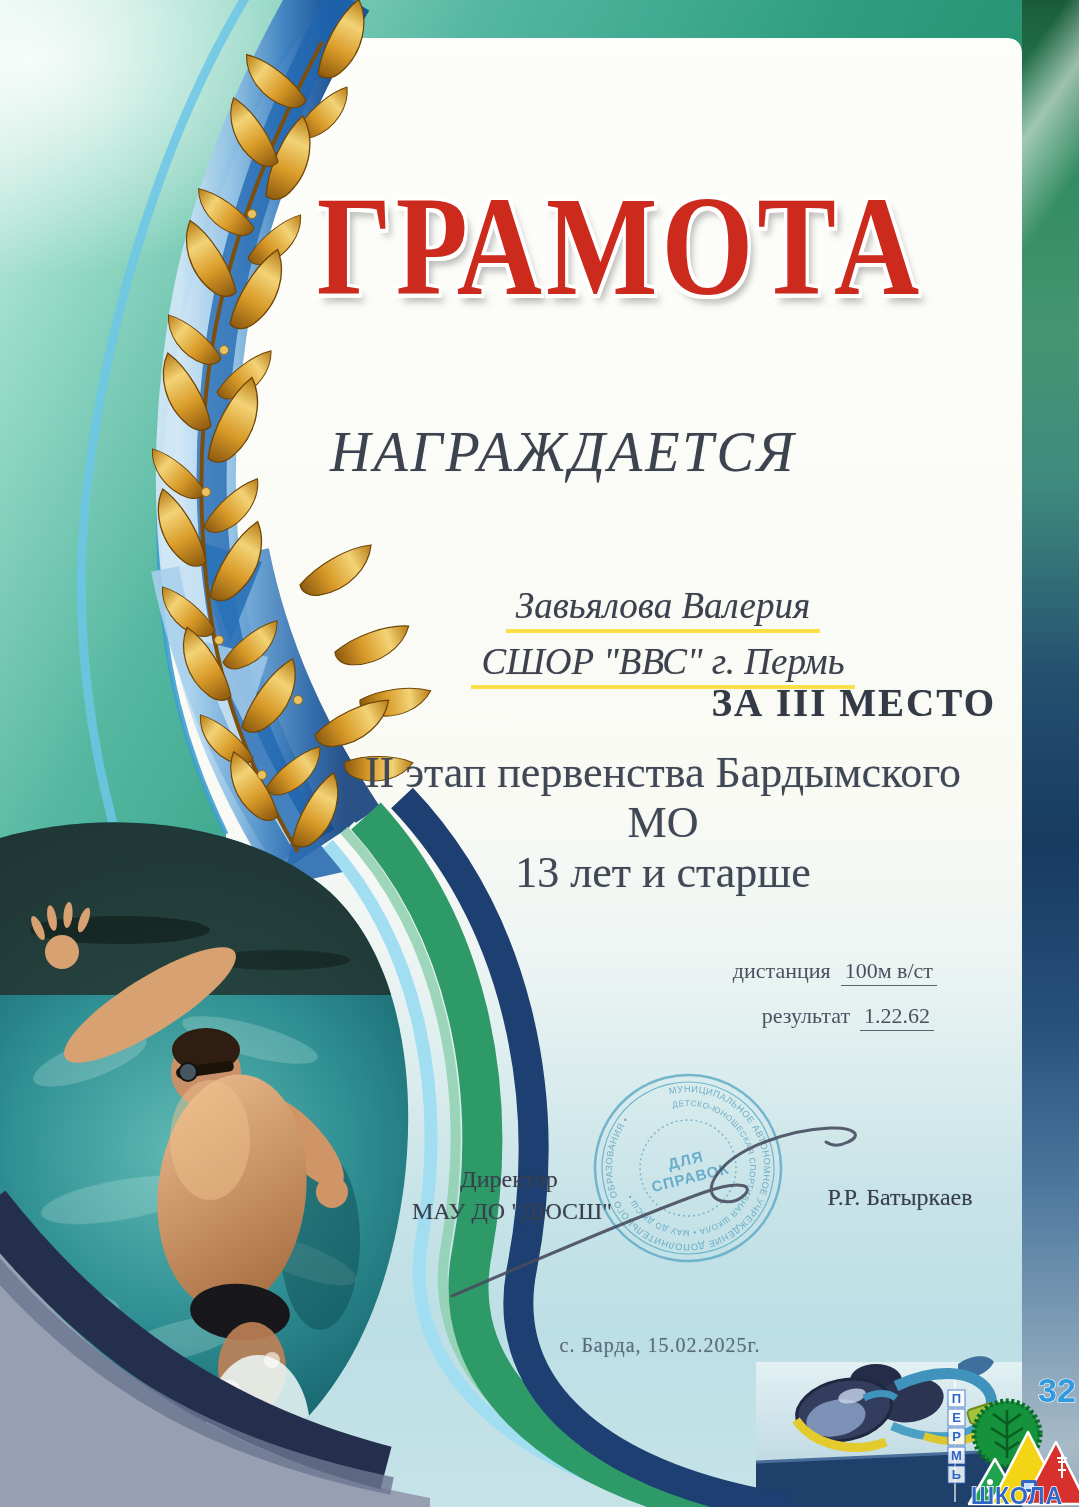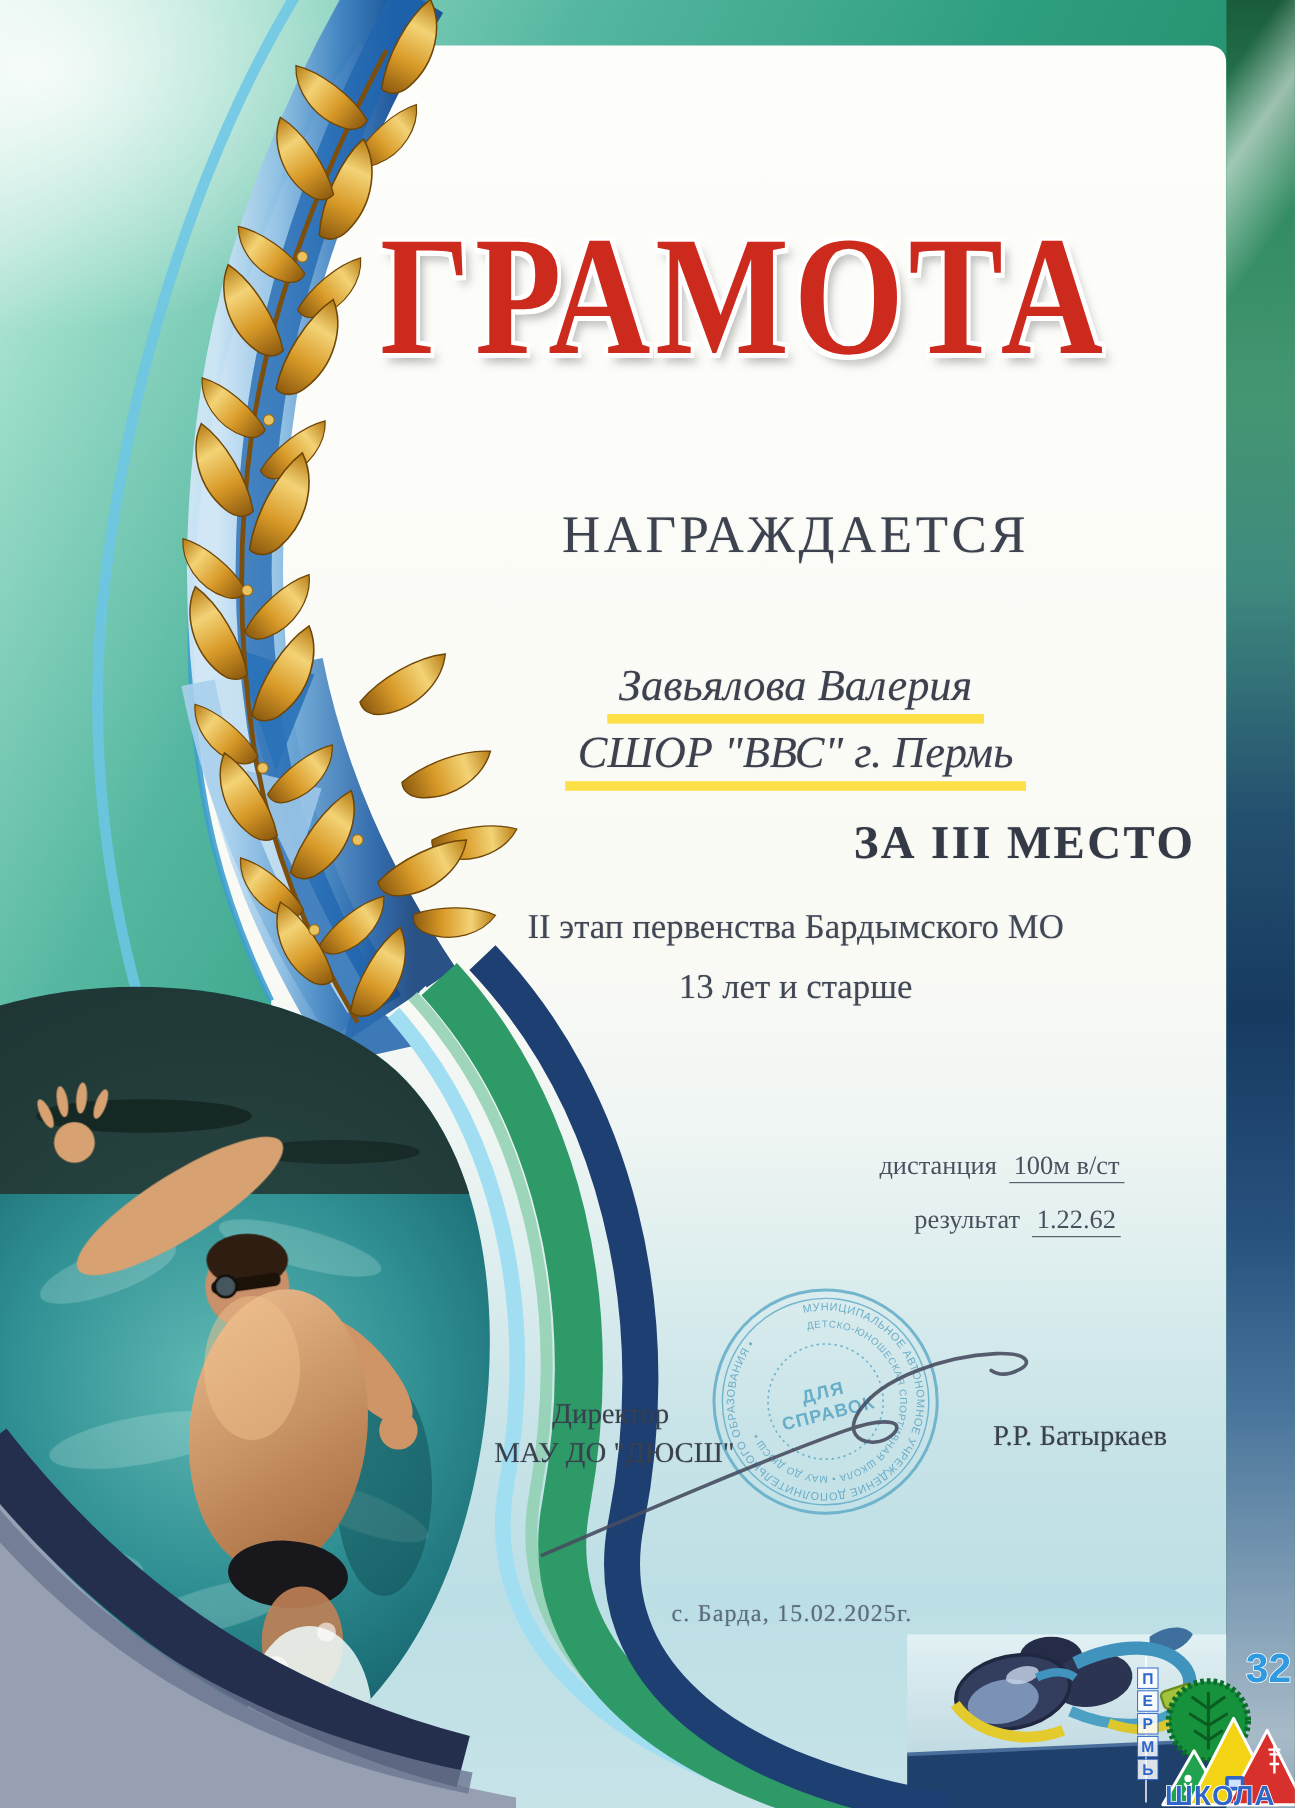--- a/index.html
+++ b/index.html
@@ -11,25 +11,25 @@
         linear-gradient(118deg,#d8f1ea 0%,#9adcc9 10%,#55b7a0 26%,#2f9e80 45%,#23906b 62%,#1a7d52 80%,#14603e 100%);}
   .right-band{position:absolute;top:0;right:0;width:57px;height:100%;z-index:40;
       background:linear-gradient(180deg,#1a5c3a 0%,#2f8a5f 10%,#449672 22%,#3f8a7e 32%,#24506f 45%,#173a61 56%,#27517d 68%,#49759c 78%,#7e9cb4 88%,#a7bac8 96%,#90a6b8 100%);}
   .right-band:after{content:"";position:absolute;inset:0;
       background:linear-gradient(125deg,transparent 4%,rgba(255,255,255,.55) 9%,transparent 16%);}
   #art{position:absolute;inset:0;z-index:10;}
   .txt{position:absolute;z-index:30;color:#3f4550;text-shadow:0 0 1px rgba(60,65,80,.35);}
   .title{left:270px;top:166px;width:700px;text-align:center;font-size:118px;font-weight:bold;
          letter-spacing:4px;color:#cd2a1e;transform:scaleY(1.2);transform-origin:top center;
          text-shadow:-3px -3px 0 #fff,3px -3px 0 #fff,-3px 3px 0 #fff,3px 3px 0 #fff,0 -3px 0 #fff,0 3px 0 #fff,-3px 0 0 #fff,3px 0 0 #fff,5px 6px 7px rgba(110,110,110,.5);}
-  .heading{left:330px;top:420px;width:666px;text-align:center;font-size:44px;letter-spacing:3px;color:#3d434e;}
+  .heading{left:330px;top:420px;width:666px;font-size:56px;letter-spacing:3px;color:#3d434e;font-style:italic;}
   .name-line{left:330px;width:666px;text-align:center;font-size:37px;font-style:italic;color:#3c414d;}
-  .name-line .u{display:inline-block;border-bottom:8px solid #fde047;padding:0 10px 2px;}
+  .name-line .u{display:inline-block;border-bottom:4px solid #fde047;padding:0 10px 2px;margin-top:34px;}
   .place{left:330px;top:680px;width:666px;text-align:right;font-size:39px;font-weight:bold;letter-spacing:2px;color:#333945;}
-  .event{left:330px;top:748px;width:666px;text-align:center;font-size:29px;line-height:50px;color:#414855;}
+  .event{left:330px;top:748px;width:666px;text-align:center;font-size:44px;line-height:50px;color:#414855;}
   .detail-row{position:absolute;z-index:30;font-size:22px;color:#49515f;white-space:nowrap;}
   .detail-row .u{display:inline-block;border-bottom:1.6px solid #59606e;padding:0 4px 1px;margin-left:10px;}
   .sig-label{text-align:center;font-size:24px;color:#39404d;}
   .date-line{left:420px;top:1334px;width:480px;text-align:center;font-size:20px;letter-spacing:1px;color:#5b6b80;}
   #stamp{position:absolute;left:588px;top:1068px;z-index:25;opacity:.8;}
   #signature{position:absolute;inset:0;z-index:26;pointer-events:none;}
   #school-logo{position:absolute;left:945px;top:1362px;z-index:50;}
 </style>
 </head>
 <body>

